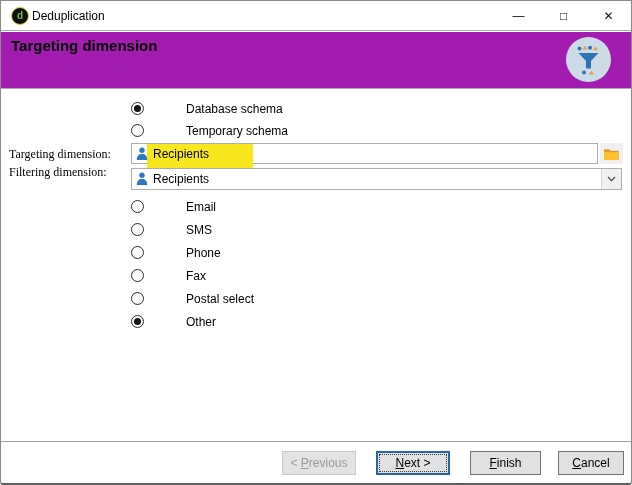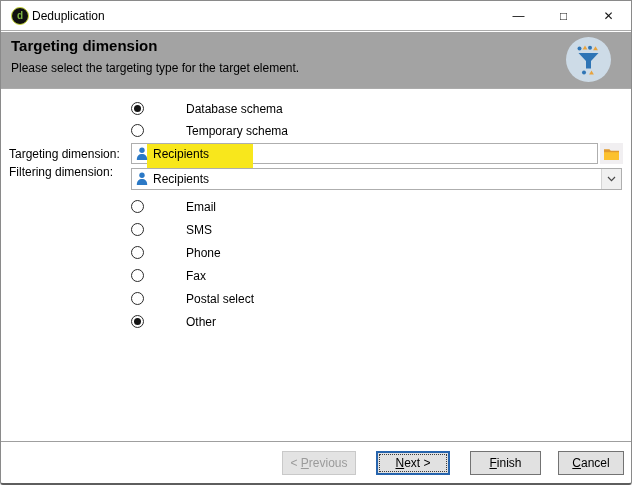--- a/index.html
+++ b/index.html
@@ -26,28 +26,28 @@
     display:flex;align-items:center;justify-content:center;flex:none;
   }
   .win-title{margin-left:3px;font-size:12px;color:#000;}
   .win-controls{margin-left:auto;display:flex;height:100%;}
   .win-btn{
     width:45px;height:100%;display:flex;align-items:center;justify-content:center;
     font-size:12px;color:#111;cursor:default;
   }
   
   .header{
-    position:absolute;top:31px;left:0;right:0;height:57px;background:#a3a3a3;
+    position:absolute;top:31px;left:0;right:0;height:57px;background:#a21caf;
     border-bottom:1px solid #ababab;box-sizing:border-box;
   }
   .header-title{position:absolute;left:10px;top:5px;font-size:15px;font-weight:bold;color:#000;}
   .header-subtitle{position:absolute;left:10px;top:29px;font-size:12px;color:#000;}
   .badge{position:absolute;right:20px;top:5px;width:45px;height:45px;}
   
-  .form-label{position:absolute;left:8px;font-size:12px;color:#000;white-space:nowrap;}
+  .form-label{position:absolute;left:8px;font-size:12px;color:#000;white-space:nowrap;font-family:Liberation Serif, serif;}
   
   .opt{
     position:absolute;left:130px;height:15px;display:flex;align-items:center;
     font-size:12px;color:#000;white-space:nowrap;gap:36px;
   }
   .rb{
     width:13px;height:13px;border:1px solid #2b2b2b;border-radius:50%;
     background:#fff;position:relative;flex:none;margin-right:6px;box-sizing:border-box;
   }
   .opt.selected .rb::after{
@@ -116,21 +116,20 @@
         <span>□</span>
       </div>
       <div class="win-btn">
         <span>✕</span>
       </div>
     </div>
   </div>
 
   <div class="header">
     <div class="header-title">Targeting dimension</div>
-    <div class="header-subtitle">Please select the targeting type for the target element.</div>
     <div class="badge">
       <svg width="45" height="45" viewBox="0 0 45 45">
         <circle cx="22.5" cy="22.5" r="22.5" fill="#cddbe7"></circle>
         <circle cx="13.5" cy="11.5" r="2" fill="#2e74b5"></circle>
         <polygon points="19,8.5 21.4,12.6 16.6,12.6" fill="#e8a33d"></polygon>
         <circle cx="24" cy="10.8" r="2" fill="#2e74b5"></circle>
         <polygon points="29.5,9.2 31.9,13.3 27.1,13.3" fill="#e8a33d"></polygon>
         <path d="M12.5 16 L32.5 16 L25 24 L25 31.5 L20 31.5 L20 24 Z" fill="#2e74b5"></path>
         <circle cx="18" cy="35.5" r="2" fill="#2e74b5"></circle>
         <polygon points="25.5,33.5 27.9,37.6 23.1,37.6" fill="#e8a33d"></polygon>

